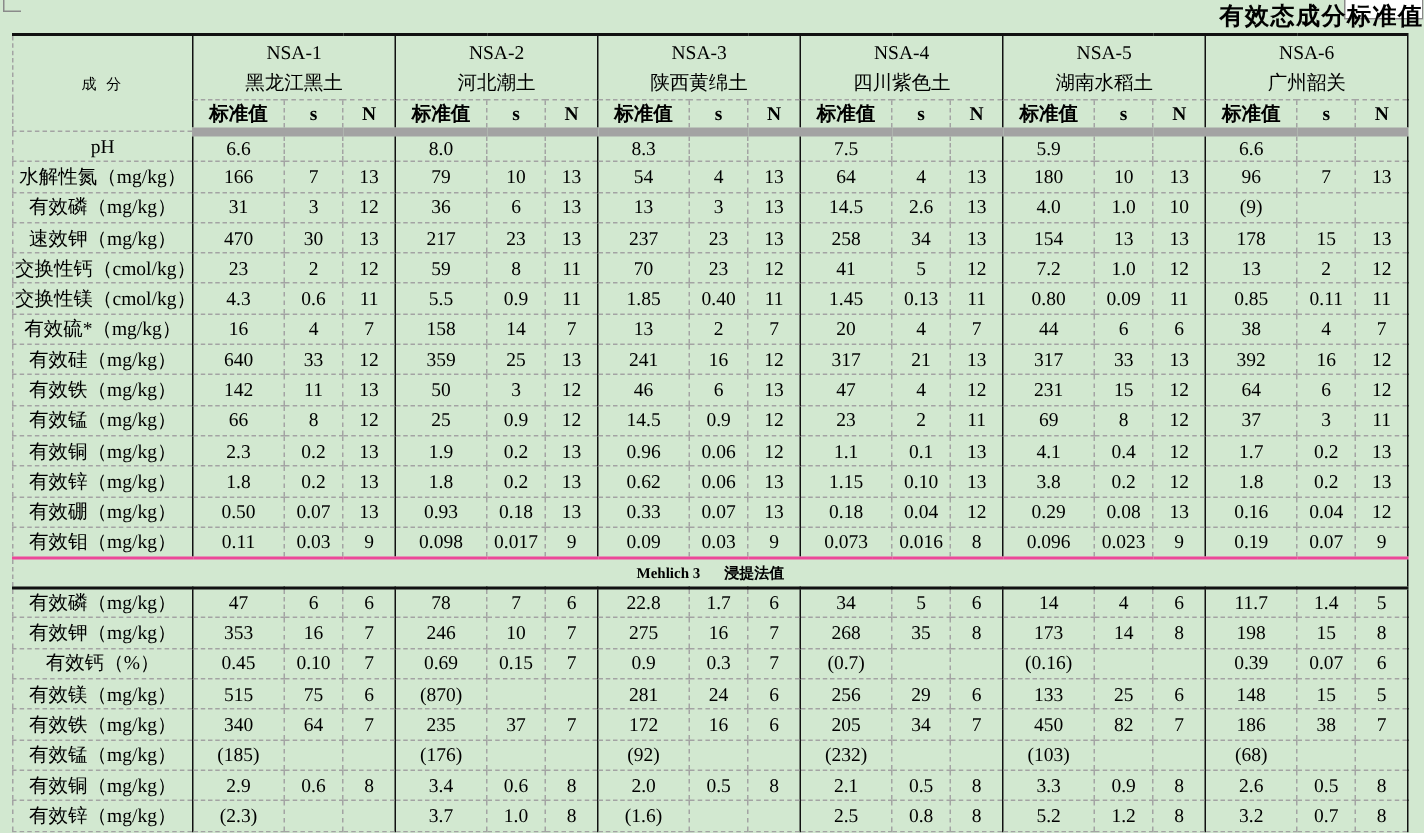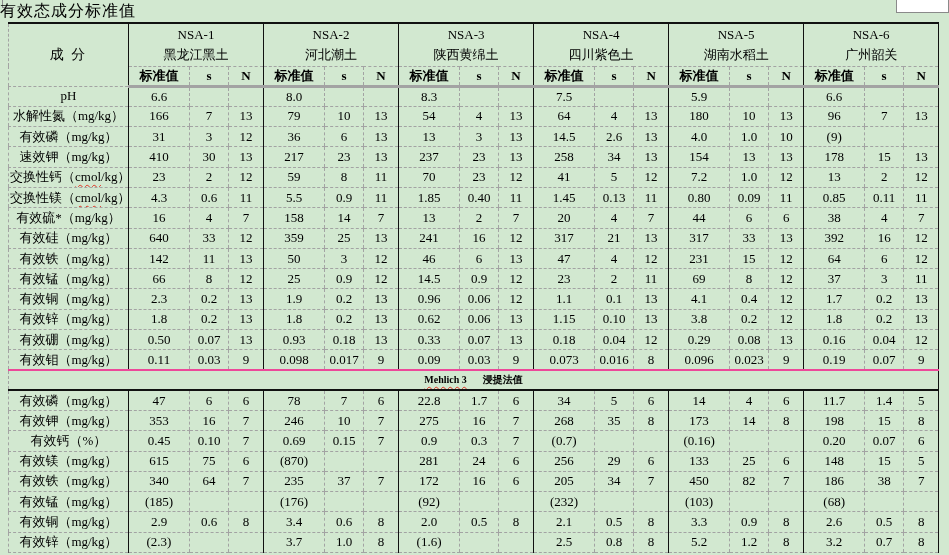--- a/index.html
+++ b/index.html
@@ -3,22 +3,22 @@
 <meta charset="utf-8">
 <style>
   html,body{margin:0;padding:0;}
   body{
     width:949px;height:555px;overflow:hidden;position:relative;
     background:#d2e8d0;
     font-family:"Liberation Serif","DejaVu Serif",serif;
     color:#000;
   }
   .page-title{
-    position:absolute;top:1px;left:0;width:949px;text-align:left;
-    font-size:16px;font-weight:normal;letter-spacing:1px;
+    position:absolute;top:1px;left:0;width:949px;text-align:right;
+    font-size:16px;font-weight:bold;letter-spacing:1px;
   }
   
   .corner-mark{
     position:absolute;top:0;left:2px;width:11px;height:7px;
     border-left:1px solid #8a8a8a;border-bottom:1px solid #8a8a8a;
   }
   .topright-box{
     position:absolute;top:-4px;left:896px;width:51px;height:15px;
     background:#ffffff;border:1px solid #8a8a8a;
   }
@@ -33,30 +33,29 @@
   table.std th, table.std td{
     padding:0 1px;text-align:center;vertical-align:middle;
     overflow:hidden;white-space:nowrap;
     border-bottom:1px dashed #a3a3a3;
     font-weight:normal;
   }
   tr.h-group{height:43px;}
   tr.h-sub{height:19px;}
   tr.datarow{height:20.3px;padding-left:32px;}
   tr.seprow{height:20px;}
-  th.comp{font-weight:bold;font-size:14px;letter-spacing:2px;border-bottom:2px solid #111;}
+  th.comp{font-weight:bold;font-size:10px;letter-spacing:2px;border-bottom:2px solid #111;}
   th.ghead{font-weight:bold;border-bottom:1px solid #111;line-height:1.55;}
-  tr.h-sub th{border-bottom:3px solid #a3a3a3;font-weight:bold;}
+  tr.h-sub th{border-bottom:6px solid #a3a3a3;font-weight:bold;}
   td.gstart, th.gstart{border-left:1px solid #111;}
   td.sub, th.sub{border-left:1px dashed #a3a3a3;}
   tr.last-s1 td{border-bottom:2px solid #ec4899;}
   tr.seprow td{border-bottom:2px solid #111;font-weight:bold;font-size:10px;}
   td.label{font-size:13px;}
   .squiggle{
-    text-decoration:underline;
     text-decoration-style:wavy;
     text-decoration-color:#e03020;
     text-decoration-thickness:1px;
     text-underline-offset:3px;
   }
   .sep-cn{margin-left:16px;}
 </style>
 </head>
 <body>
 
@@ -195,21 +194,21 @@
         <td class="sub">13</td>
         <td class="gstart">4.0</td>
         <td class="sub">1.0</td>
         <td class="sub">10</td>
         <td class="gstart">(9)</td>
         <td class="sub"></td>
         <td class="sub"></td>
       </tr>
       <tr class="datarow">
         <td class="label"><span>速效钾（mg/kg）</span></td>
-        <td class="gstart">410</td>
+        <td class="gstart">470</td>
         <td class="sub">30</td>
         <td class="sub">13</td>
         <td class="gstart">217</td>
         <td class="sub">23</td>
         <td class="sub">13</td>
         <td class="gstart">237</td>
         <td class="sub">23</td>
         <td class="sub">13</td>
         <td class="gstart">258</td>
         <td class="sub">34</td>
@@ -486,27 +485,27 @@
         <td class="sub">7</td>
         <td class="gstart">0.9</td>
         <td class="sub">0.3</td>
         <td class="sub">7</td>
         <td class="gstart">(0.7)</td>
         <td class="sub"></td>
         <td class="sub"></td>
         <td class="gstart">(0.16)</td>
         <td class="sub"></td>
         <td class="sub"></td>
-        <td class="gstart">0.20</td>
+        <td class="gstart">0.39</td>
         <td class="sub">0.07</td>
         <td class="sub">6</td>
       </tr>
       <tr class="datarow">
         <td class="label"><span>有效镁（mg/kg）</span></td>
-        <td class="gstart">615</td>
+        <td class="gstart">515</td>
         <td class="sub">75</td>
         <td class="sub">6</td>
         <td class="gstart">(870)</td>
         <td class="sub"></td>
         <td class="sub"></td>
         <td class="gstart">281</td>
         <td class="sub">24</td>
         <td class="sub">6</td>
         <td class="gstart">256</td>
         <td class="sub">29</td>

